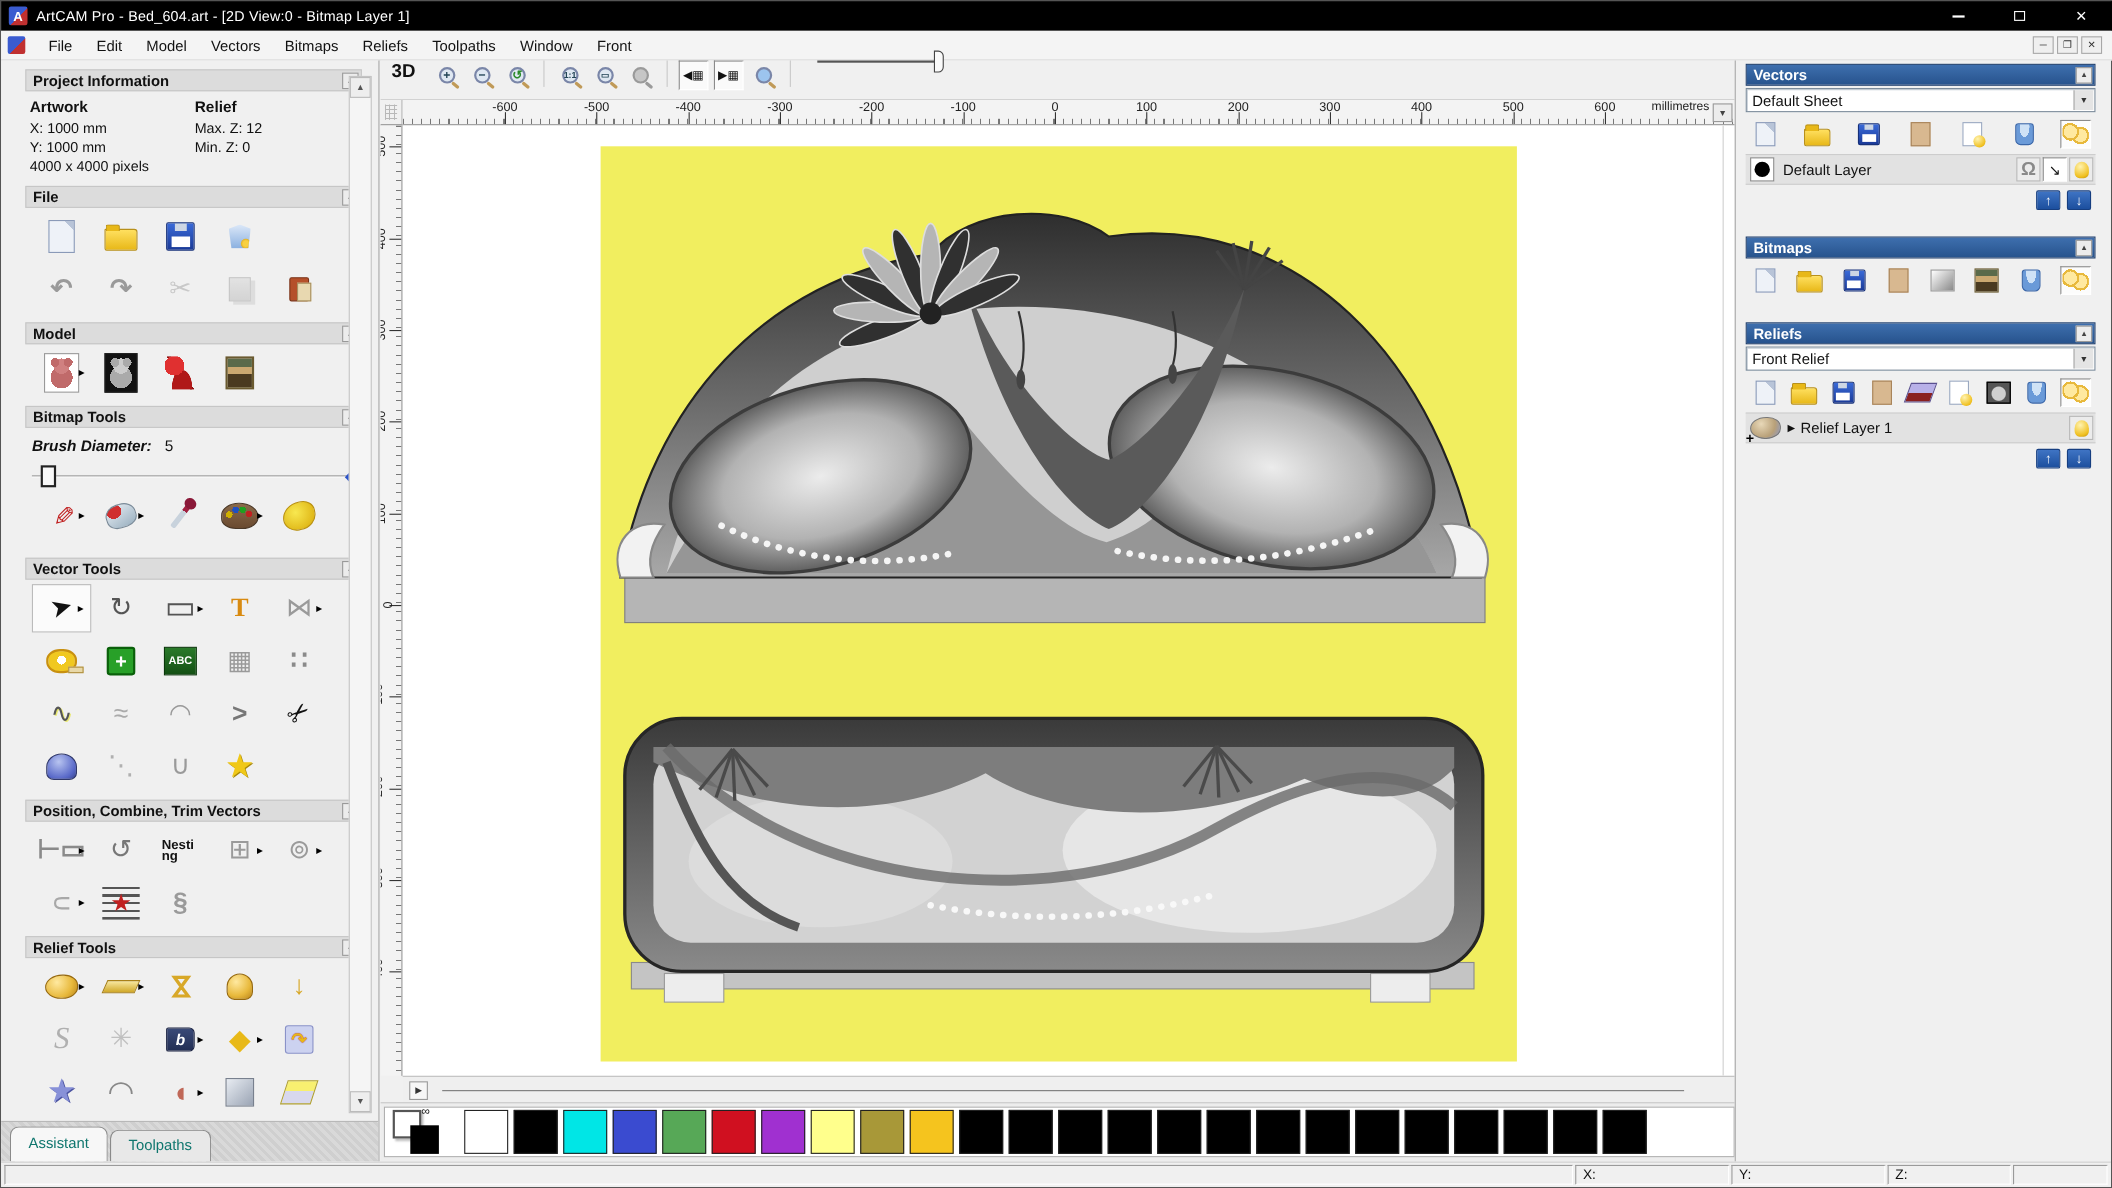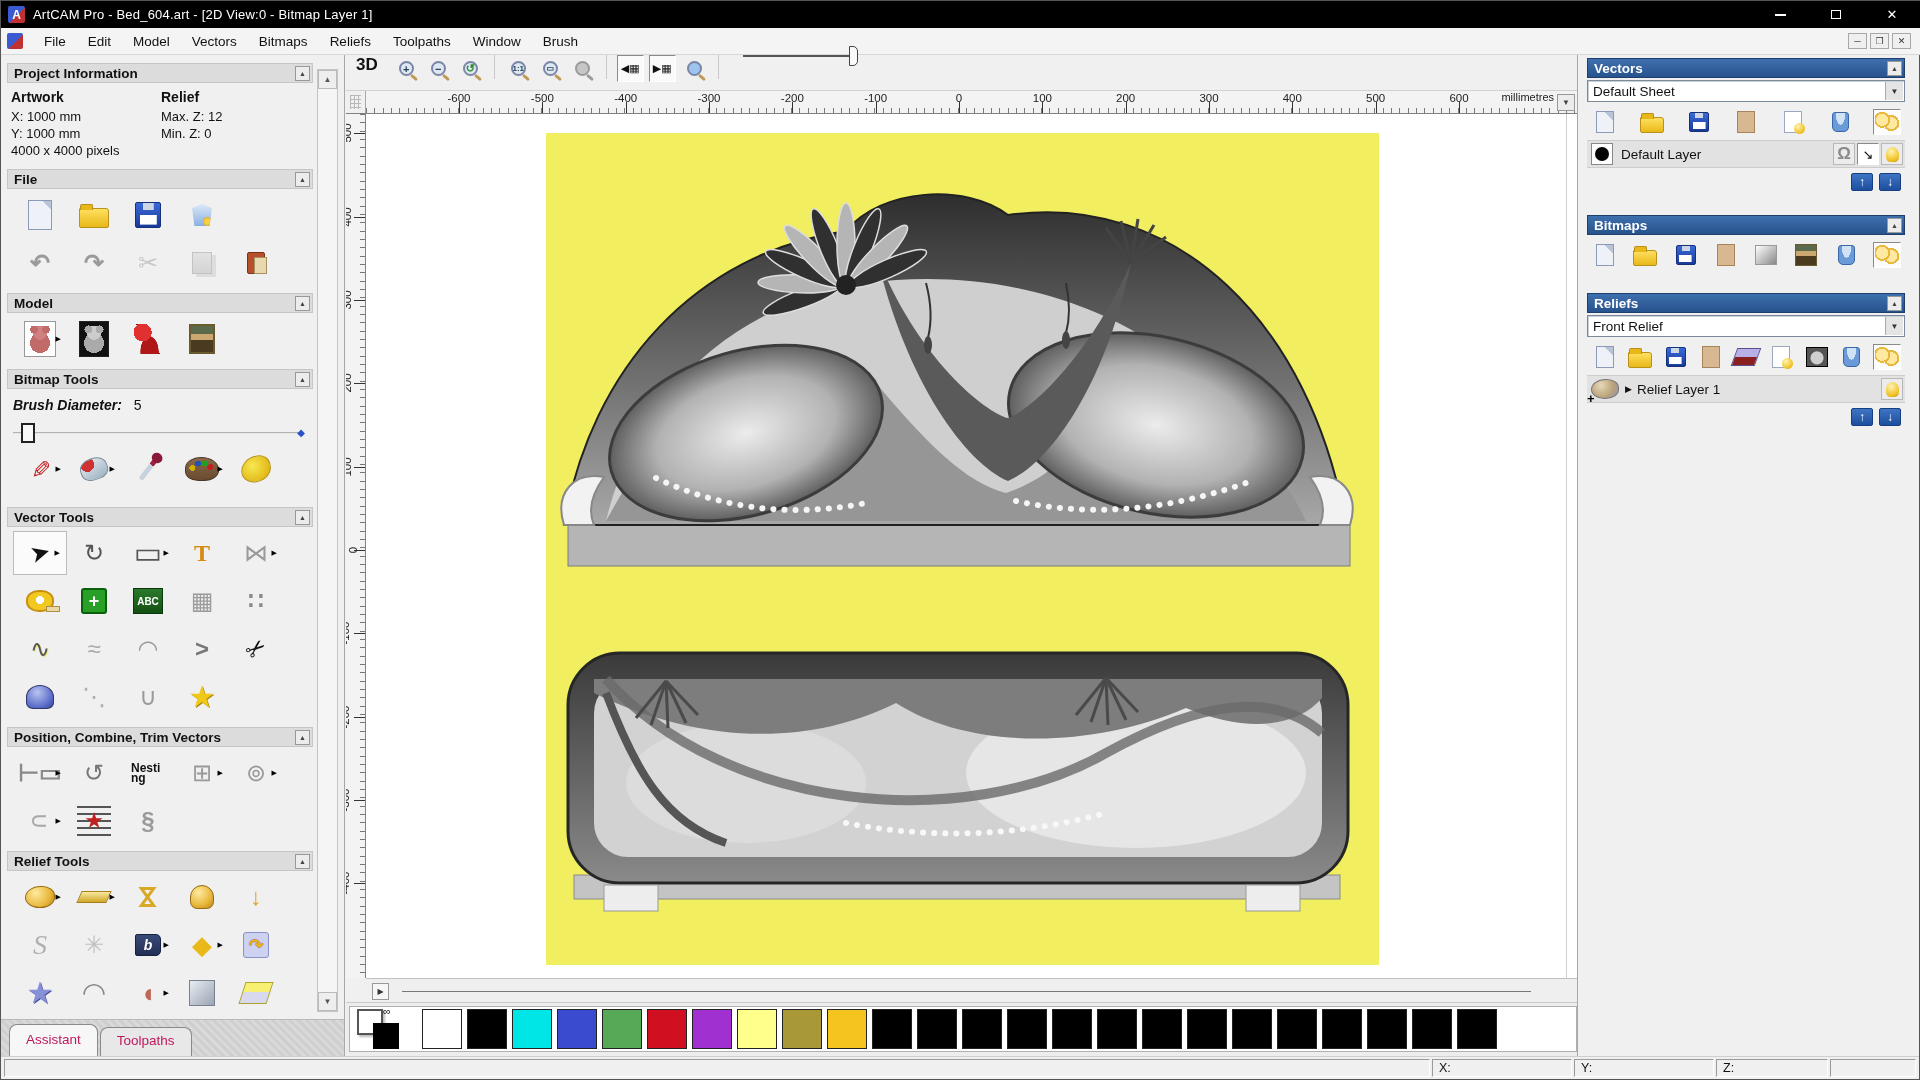--- a/index.html
+++ b/index.html
@@ -18,21 +18,21 @@
 
 
 .menubar{position:absolute;left:0;top:27px;width:1920px;height:27px;background:#f4f4f4;border-bottom:1px solid #d8d8d8;display:flex;align-items:center}
 .menu-logo{width:16px;height:16px;margin:0 10px 0 6px;background:linear-gradient(135deg,#3a5bd0 0 55%,#c03030 55%);border-radius:2px}
 .menu-item{padding:4px 11px;font-size:13.5px;color:#111}
 .mdi-btns{position:absolute;right:10px;display:flex;gap:3px}
 .mdi{width:19px;height:16px;border:1px solid #a8a8a8;background:#efefef;display:flex;align-items:center;justify-content:center;font-size:9px;color:#333}
 
 
 .lp{position:absolute;left:0;top:54px;width:344px;bottom:23px;background:#f0f0f0;border-right:1px solid #a8a8a8;overflow:hidden}
-.lp-inner{position:absolute;left:6px;top:0;width:306px}
+.lp-inner{position:absolute;left:22px;top:0;width:306px}
 .sec-hdr{position:relative;margin-top:8px;height:20px;background:#dcdcdc;border:1px solid #c6c6c6;display:flex;align-items:center;padding-left:6px;font-weight:bold;font-size:13.5px}
 .sec-btn{position:absolute;right:2px;top:2px;width:15px;height:15px;border:1px solid #999;background:#ececec;display:flex;align-items:center;justify-content:center;font-size:7px;color:#444}
 .pi-grid{display:flex;padding:6px 0 2px 4px}
 .pi-col1{width:150px}
 .pi-col h4,.pi-col1 h4{font-size:14px;margin-bottom:3px}
 .pi-line{font-size:13px;line-height:17px}
 .toolrow{display:flex;padding-left:6px;margin-top:4px}
 .tool{position:relative;width:54px;height:44px;display:flex;align-items:center;justify-content:center}
 .tool .fly{position:absolute;right:6px;top:50%;transform:translateY(-50%);font-size:7px;color:#000}
 .g{font-size:24px;line-height:1}
@@ -40,21 +40,21 @@
 .brush-line .bval{font-style:normal;font-weight:normal;margin-left:8px}
 .slider{position:relative;margin:10px 10px 2px 6px;height:20px}
 .slider .track{position:absolute;left:0;right:0;top:9px;height:2px;background:linear-gradient(#999,#fff)}
 .slider .handle{position:absolute;left:8px;top:0;width:14px;height:20px;background:#f8f8f8;border:2px solid #222}
 .slider .enddot{position:absolute;right:-2px;top:4px;color:#2a52c8;font-size:10px}
 
 .lp-scroll{position:absolute;right:6px;top:14px;bottom:44px;width:21px;background:#f5f5f5;border:1px solid #c4c4c4}
 .sc-btn{position:absolute;left:0;width:19px;height:19px;background:#eee;border:1px solid #bbb;display:flex;align-items:center;justify-content:center;font-size:8px;color:#555}
 
 .tabstrip{position:absolute;left:0;right:0;bottom:0;height:37px;background:repeating-linear-gradient(45deg,#cfcfcf 0 3px,#d9d9d9 3px 6px);border-top:1px solid #b8b8b8;display:flex;align-items:flex-end;padding-left:8px;z-index:6}
-.tab{height:29px;padding:5px 16px 0;border:1px solid #8a8a8a;border-bottom:none;border-radius:8px 8px 0 0;background:#e8e8e8;font-size:13.5px;margin-right:2px;color:#be185d}
+.tab{height:29px;padding:5px 16px 0;border:1px solid #8a8a8a;border-bottom:none;border-radius:8px 8px 0 0;background:#e8e8e8;font-size:13.5px;margin-right:2px;color:#0f766e}
 .tab.active{background:#f7f7f7;height:32px;padding-top:7px}
 
 
 .ct{position:absolute;left:345px;top:54px;right:342px;bottom:23px;background:#f0f0f0}
 .tb{position:absolute;left:0;right:0;top:0;height:36px;border-bottom:1px solid #d2d2d2;display:flex;align-items:flex-start;padding-left:10px;gap:5px}
 .tb-3d{font-weight:bold;font-size:17px;margin-right:10px}
 .tbb{position:relative;width:27px;height:27px;display:flex;align-items:center;justify-content:center}
 .tbb.pressed{border:1px solid;border-color:#8a8a8a #fff #fff #8a8a8a;background:#fafafa}
 .tb-sep{width:1px;height:24px;background:#c8c8c8;margin:0 5px}
 .mag{position:relative;width:15px;height:15px;border:2px solid #7a86a8;border-radius:50%;background:#dfe8f2}
@@ -190,21 +190,21 @@
     <div class="menu-logo"></div>
     <div id="menu-items" style="display:flex">
         <span class="menu-item">File</span>
         <span class="menu-item">Edit</span>
         <span class="menu-item">Model</span>
         <span class="menu-item">Vectors</span>
         <span class="menu-item">Bitmaps</span>
         <span class="menu-item">Reliefs</span>
         <span class="menu-item">Toolpaths</span>
         <span class="menu-item">Window</span>
-        <span class="menu-item">Brush</span>
+        <span class="menu-item">Front</span>
       </div>
     <div class="mdi-btns">
       <div class="mdi">─</div>
       <div class="mdi">❐</div>
       <div class="mdi">✕</div>
     </div>
   </div>
 
   <div class="lp">
     <div class="lp-inner">

